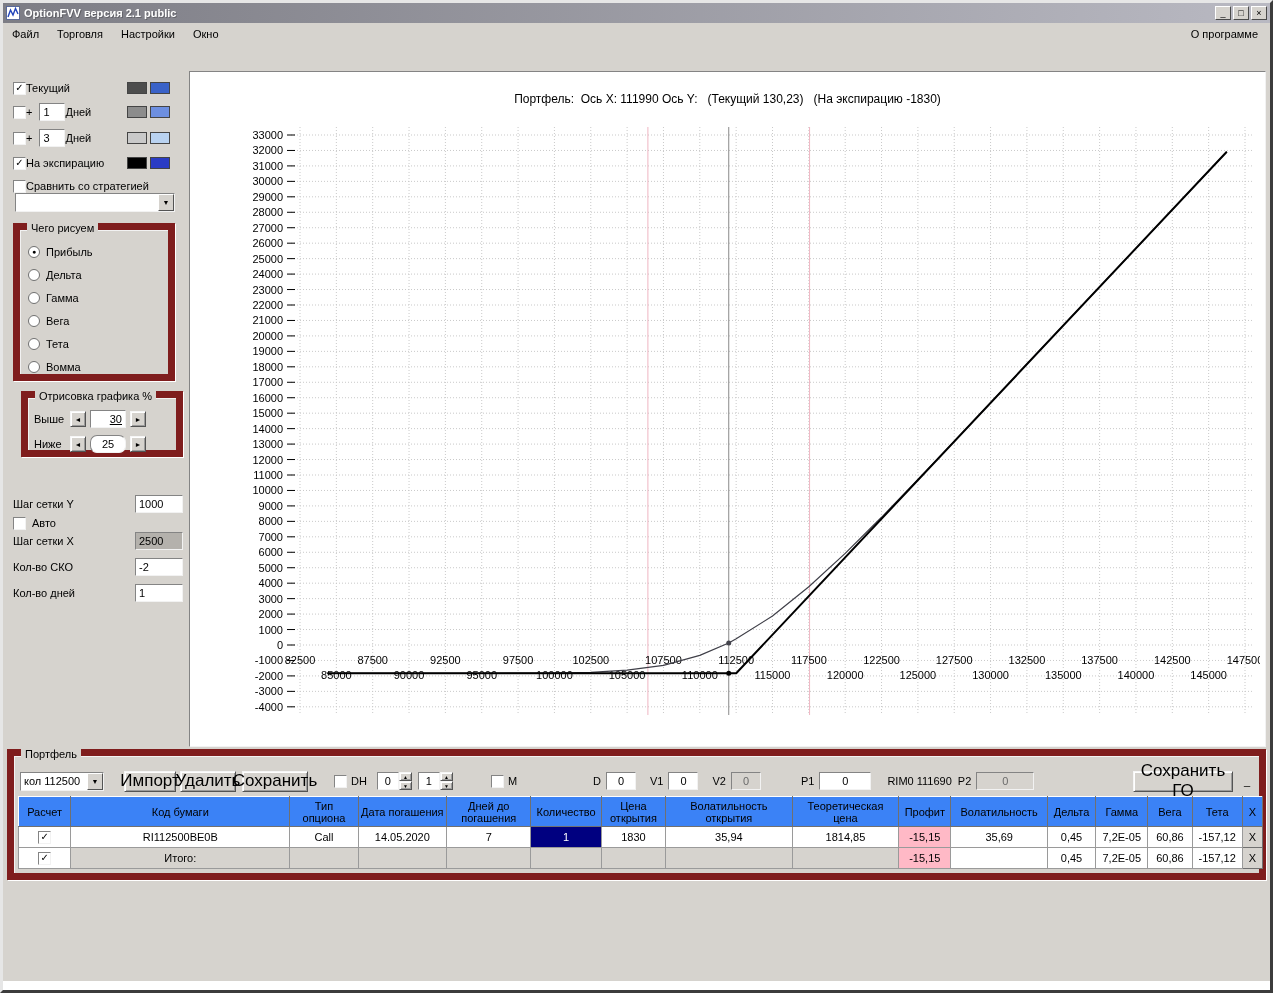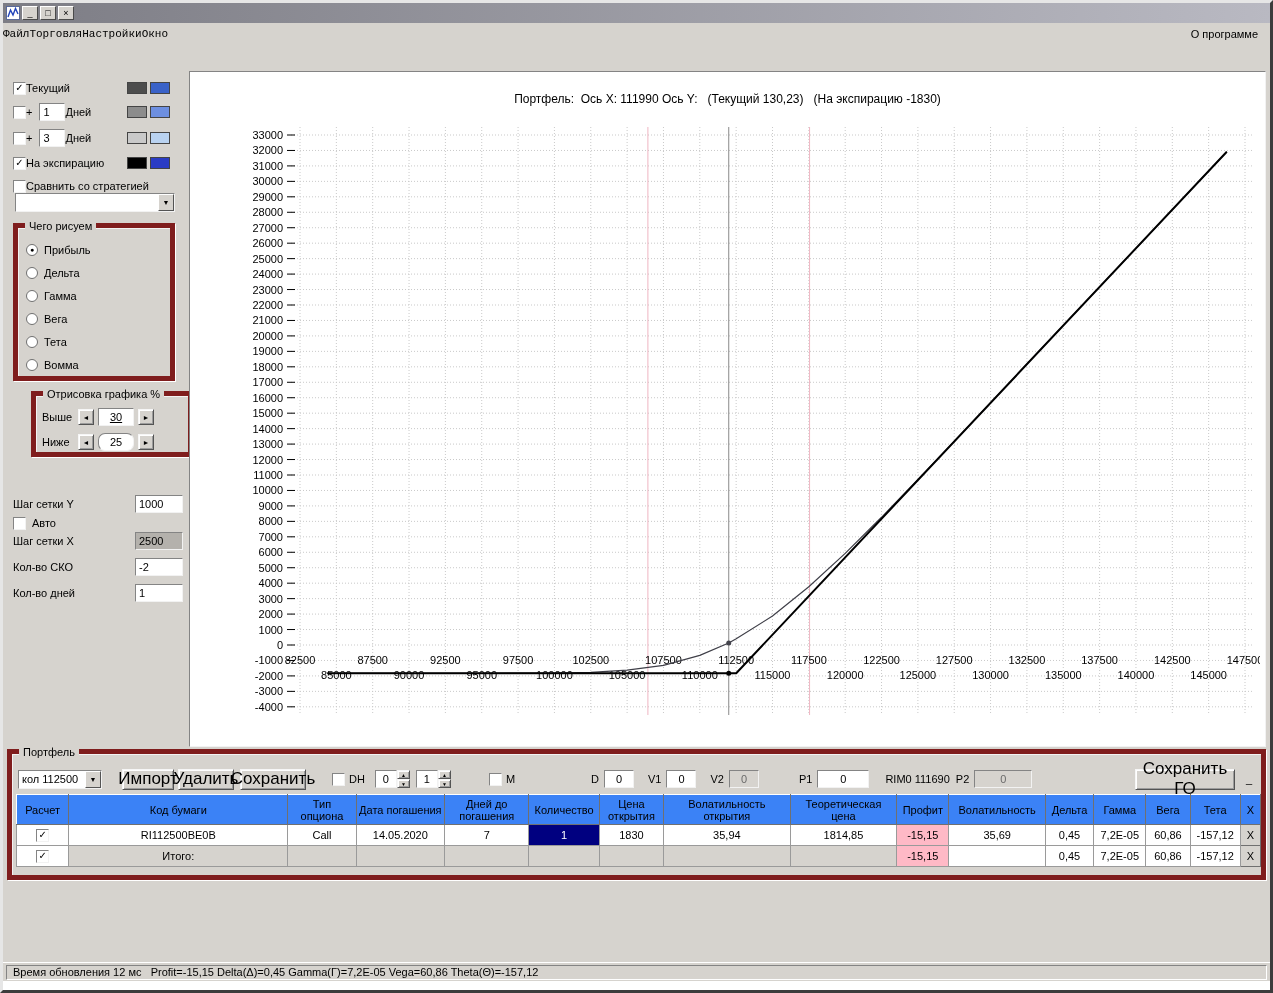--- a/index.html
+++ b/index.html
@@ -16,21 +16,21 @@
     display:flex;align-items:center;padding:0 3px;}
   .title-text{color:#fff;font-weight:bold;margin-left:4px;flex:1;font-size:11px;
     text-shadow:1px 1px 0 rgba(0,0,0,.25);}
   .winbtn{width:16px;height:14px;background:#d6d3ce;border:1px solid;
     border-color:#fff #4a4a4a #4a4a4a #fff;margin-left:2px;display:flex;
     align-items:center;justify-content:center;font-size:9px;line-height:1;padding:0;}
   .appicon{width:14px;height:14px;background:#fff;border:1px solid #5a6a9a;
     display:flex;align-items:center;justify-content:center;}
   
   .menubar{position:absolute;left:0;top:20px;right:0;height:22px;display:flex;align-items:center;}
-  .menu-item{padding:4px 0;font-family:Liberation Mono, monospace;}
+  .menu-item{padding:4px 9px;}
   .menu-right{margin-left:auto;padding:4px 12px;}
   .tabstrip{position:absolute;left:4px;top:43px;right:0;height:23px;display:flex;align-items:flex-end;}
   .tab{background:#d6d3ce;border:1px solid;border-color:#fff #6c6c6c #d6d3ce #fff;
     border-radius:2px 2px 0 0;padding:3px 8px 3px;margin-right:2px;height:18px;}
   .tab.active{height:21px;padding-top:4px;font-weight:normal;position:relative;z-index:2;
     box-shadow:inset 1px 1px 0 #fff;}
   
   .cb{display:inline-flex;width:13px;height:13px;background:#fff;border:1px solid;
     border-color:#848484 #f2f2f2 #f2f2f2 #848484;align-items:center;justify-content:center;
     font-size:10px;line-height:1;flex:none;}
@@ -43,21 +43,21 @@
   .btn{background:#d6d3ce;border:1px solid;border-color:#f6f6f6 #545454 #545454 #f6f6f6;
     box-shadow:inset 1px 1px 0 #fff,inset -1px -1px 0 #9c9c9c;
     font-family:inherit;font-size:17px;height:21px;display:inline-flex;align-items:center;
     justify-content:center;padding:0 8px;}
   .minibtn{width:16px;height:16px;padding:0;font-size:7px;}
   .combo{display:inline-flex;height:19px;background:#fff;border:1px solid;
     border-color:#848484 #f2f2f2 #f2f2f2 #848484;}
   .combo-text{flex:1;display:flex;align-items:center;padding:7px 3px;overflow:hidden;white-space:nowrap;}
   .combo-btn{width:16px;background:#d6d3ce;border:1px solid;border-color:#fff #545454 #545454 #fff;
     display:flex;align-items:center;justify-content:center;font-size:7px;flex:none;}
-  .gbox{position:absolute;border:5px solid #7f1d1d;box-shadow:1px 1px 0 #fff,inset 1px 1px 0 #f2f2f2;}
+  .gbox{position:absolute;border:7px solid #7f1d1d;box-shadow:1px 1px 0 #fff,inset 1px 1px 0 #f2f2f2;}
   .gbox-label{position:absolute;top:-8px;left:7px;background:#d6d3ce;padding:0 4px;}
   
   .left-panel{position:absolute;left:2px;top:68px;width:184px;height:676px;}
   .ctl-row{position:relative;display:flex;align-items:center;padding-left:8px;}
   .ctl-row .lbl{margin-left:0;}
   .swpair{position:absolute;left:122px;display:flex;gap:3px;}
   .sw{width:20px;height:12px;border:1px solid #444;}
   .radio-row{display:flex;align-items:center;height:23px;padding-left:8px;}
   .radio-row .lbl{margin-left:6px;}
   .fl-row{position:absolute;left:8px;right:6px;height:18px;display:flex;align-items:center;}
@@ -96,20 +96,21 @@
 <body>
 
 <div class="window">
 
   <div class="titlebar">
     <span class="appicon">
       <svg width="12" height="12" viewBox="0 0 12 12">
           <polyline points="1,10 3.5,3 6,8 8.5,1.5 11,7" fill="none" stroke="#2244bb" stroke-width="1.4"></polyline>
         </svg>
     </span>
+    <span class="title-text">OptionFVV версия 2.1 public</span>
     <button class="winbtn">_</button>
     <button class="winbtn">□</button>
     <button class="winbtn">×</button>
   </div>
 
   <div class="menubar">
     <span class="menu-item">Файл</span>
     <span class="menu-item">Торговля</span>
     <span class="menu-item">Настройки</span>
     <span class="menu-item">Окно</span>
@@ -186,26 +187,26 @@
           <span class="radio"></span>
           <span class="lbl">Тета</span>
         </div>
         <div class="radio-row">
           <span class="radio"></span>
           <span class="lbl">Вомма</span>
         </div>
       </div>
     </div>
 
-    <div class="gbox" style="left:26px;top:320px;width:162px;height:66px">
+    <div class="gbox" style="left:16px;top:320px;width:162px;height:66px">
       <span class="gbox-label">Отрисовка графика %</span>
       <div style="display:flex;align-items:center;margin:12px 0 0 6px;gap:4px">
         <span style="width:32px">Выше</span>
         <button class="btn minibtn">◄</button>
-        <input class="inp" style="width: 36px; text-align: center; text-decoration: underline;" value="30">
+        <input class="inp" style="width: 36px; text-align: right; text-decoration: underline;" value="30">
         <button class="btn minibtn">►</button>
       </div>
       <div style="display:flex;align-items:center;margin:7px 0 0 6px;gap:4px">
         <span style="width:32px">Ниже</span>
         <button class="btn minibtn">◄</button>
         <input class="inp" style="width: 36px; text-align: center; border-radius: 7px;" value="25">
         <button class="btn minibtn">►</button>
       </div>
     </div>
 
@@ -529,18 +530,15 @@
           <td>7,2E-05</td>
           <td>60,86</td>
           <td>-157,12</td>
           <td class="xcell">X</td>
         </tr>
       </tbody>
         </table>
     </div>
   </div>
 
-  <div class="statusbar">
-    <span class="status-inner">Время обновления 12 мс   Profit=-15,15 Delta(Δ)=0,45 Gamma(Γ)=7,2E-05 Vega=60,86 Theta(Θ)=-157,12</span>
-  </div>
   <div class="white-strip"></div>
 
 </div>
 
 </body></html>

